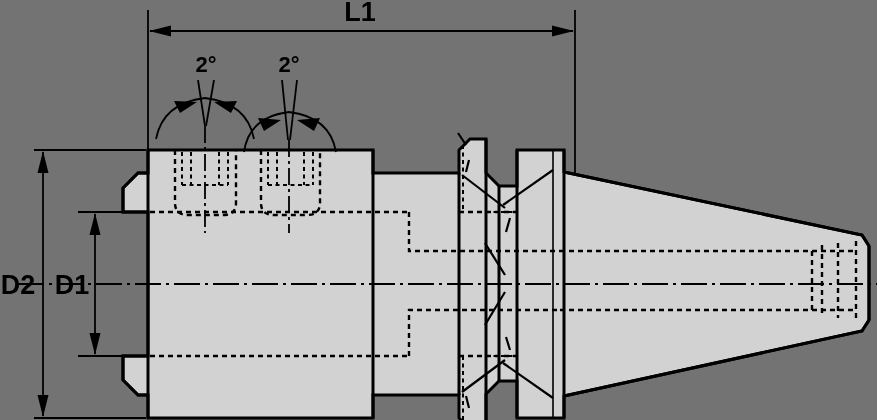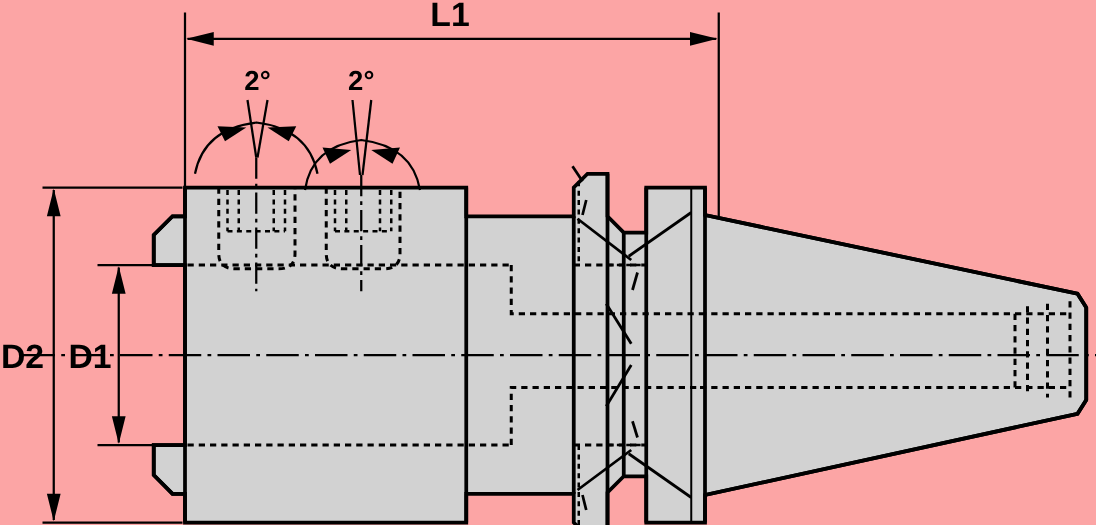--- a/index.html
+++ b/index.html
@@ -10,21 +10,21 @@
   body {
     width: 877px;
     height: 420px;
     overflow: hidden;
     font-family: "Liberation Sans", sans-serif;
   }
   #drawing-root {
     position: relative;
     width: 877px;
     height: 420px;
-    background: #fca5a5;
+    background: #737373;
   }
   svg#tech-drawing {
     display: block;
     width: 877px;
     height: 420px;
   }
   .part-fill {
     fill: #d2d2d2;
     stroke: #000000;
     stroke-width: 3;

